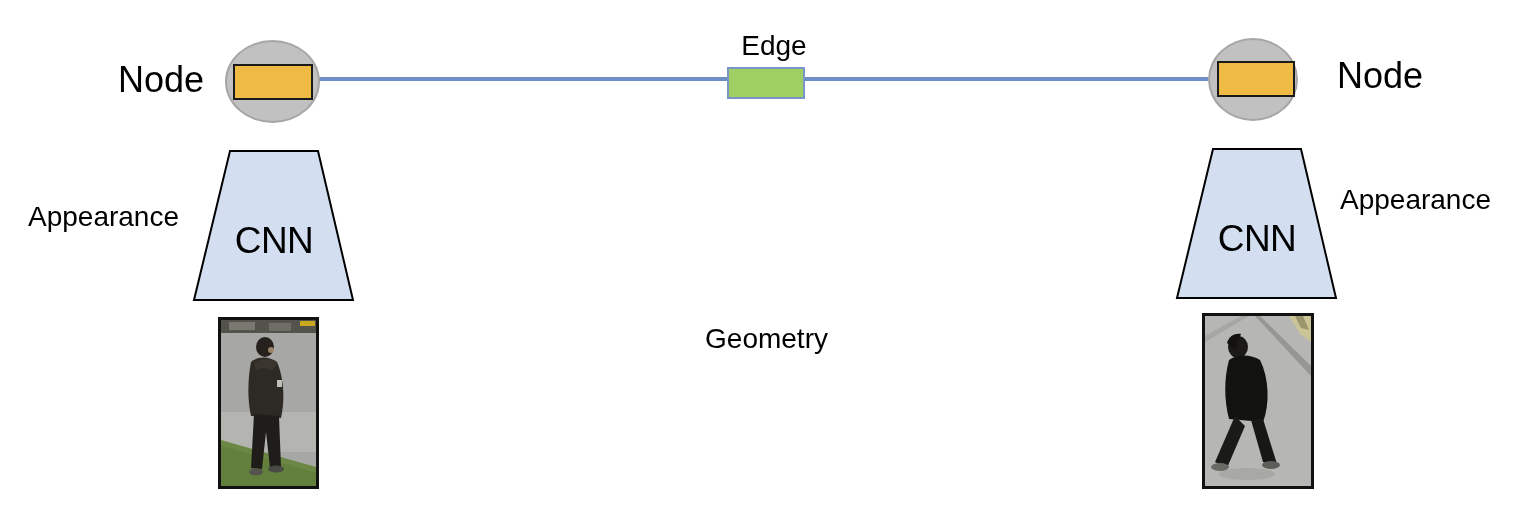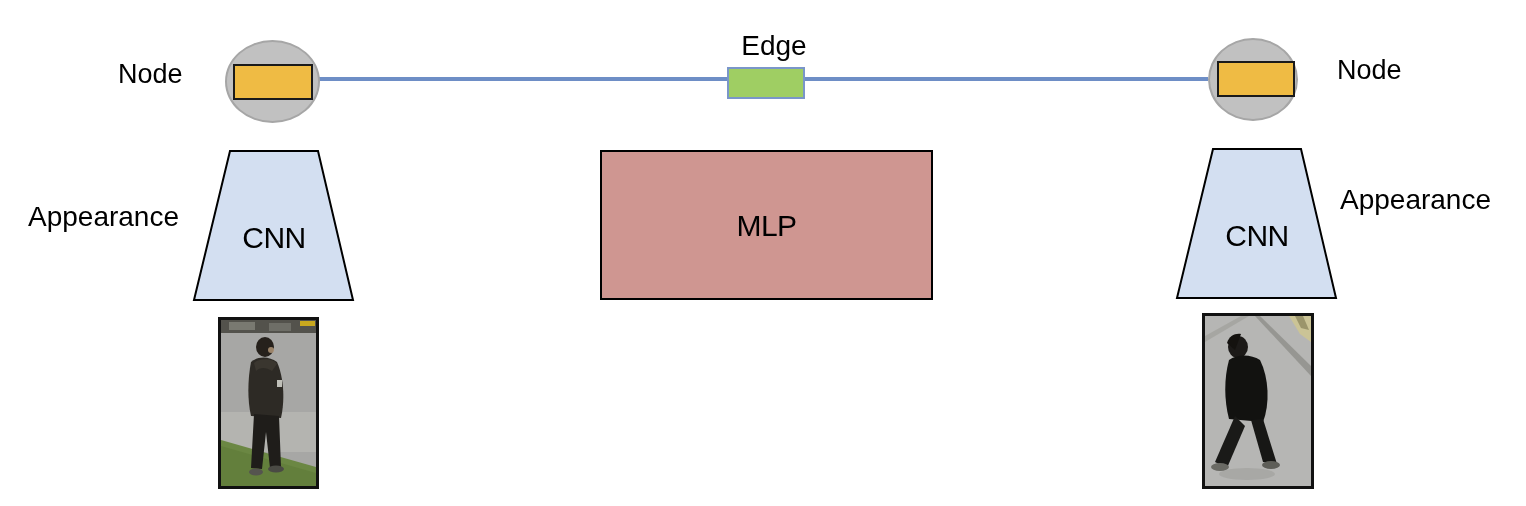--- a/index.html
+++ b/index.html
@@ -1,24 +1,24 @@
 <!DOCTYPE html>
 <html style="--canvas-bg: #ffffff; --text: #000000; --node-ellipse-fill: #c1c1c1; --node-ellipse-border: #a6a6a6; --node-box-fill: #efbb44; --node-box-border: #1a1a1a; --edge-line: #6e8ec6; --edge-box-fill: #9fce63; --edge-box-border: #7a96c9; --cnn-fill: #d3dff1; --cnn-border: #000000; --mlp-fill: #cf9691; --mlp-border: #000000;"><head>
 <meta charset="utf-8">
 <style>
   html,body{margin:0;padding:0;background:#ffffff;}
   body{font-family:"Liberation Sans","DejaVu Sans",sans-serif;color:var(--text,#000);}
   .canvas{position:relative;width:1526px;height:506px;background:var(--canvas-bg,#fff);overflow:hidden;}
   .abs{position:absolute;}
   .lbl{white-space:nowrap;line-height:1.1;}
-  .lbl-node{font-size:27px;}
+  .lbl-node{font-size:36px;}
   .lbl-edge{font-size:28px;text-align:center;margin-left:8px;}
   .lbl-appearance{font-size:28px;}
   .lbl-geometry{font-size:28px;text-align:center;}
-  .lbl-cnn,.lbl-mlp{font-size:30px;font-weight:500;text-align:center;letter-spacing:-0.5px;}
+  .lbl-cnn,.lbl-mlp{font-size:37px;font-weight:500;text-align:center;letter-spacing:-0.5px;}
 
   .edge-line{left:318px;top:77px;width:890px;height:4px;background:var(--edge-line,#6e8ec6);}
 
   .node-ellipse{background:var(--node-ellipse-fill,#c1c1c1);border:2px solid var(--node-ellipse-border,#a6a6a6);border-radius:50%;box-sizing:border-box;}
   .node-ellipse.left{left:225px;top:40px;width:95px;height:83px;}
   .node-ellipse.right{left:1208px;top:38px;width:90px;height:83px;}
 
   .node-box{background:var(--node-box-fill,#efbb44);border:2px solid var(--node-box-border,#1a1a1a);box-sizing:border-box;}
   .node-box.left{left:233px;top:64px;width:80px;height:36px;}
   .node-box.right{left:1217px;top:61px;width:78px;height:36px;}
@@ -56,23 +56,21 @@
   </svg>
   <div class="abs lbl lbl-cnn" style="left:192px;top:221px;width:164px;">CNN</div>
   <div class="abs lbl lbl-appearance" style="left:28px;top:202px;">Appearance</div>
 
   <svg class="abs cnn-svg" style="left:1175px;top:147px;" width="164" height="153" viewBox="0 0 164 153">
     <polygon points="38,2 126,2 161,151 2,151"></polygon>
   </svg>
   <div class="abs lbl lbl-cnn" style="left:1175px;top:219px;width:164px;">CNN</div>
   <div class="abs lbl lbl-appearance" style="left:1340px;top:185px;">Appearance</div>
 
-  <div class="abs mlp-box">
-    <span class="lbl lbl-mlp">MLP</span>
-  </div>
+  <div class="abs lbl lbl-geometry" style="left:600px;top:324px;width:333px;">Geometry</div>
 
   <div class="abs photo" style="left:218px;top:317px;width:101px;height:172px;">
     <svg viewBox="0 0 95 166" preserveAspectRatio="none">
       <rect x="0" y="0" width="95" height="166" fill="#a7a7a5"></rect>
       <rect x="0" y="92" width="95" height="40" fill="#b4b4b0"></rect>
       <rect x="0" y="0" width="95" height="13" fill="#53524c"></rect>
       <rect x="8" y="2" width="26" height="8" fill="#8a8a82" opacity="0.7"></rect>
       <rect x="48" y="3" width="22" height="8" fill="#76766e" opacity="0.8"></rect>
       <rect x="79" y="1" width="15" height="5" fill="#c9a81e"></rect>
       <polygon points="0,120 95,147 95,166 0,166" fill="#6b8743"></polygon>

